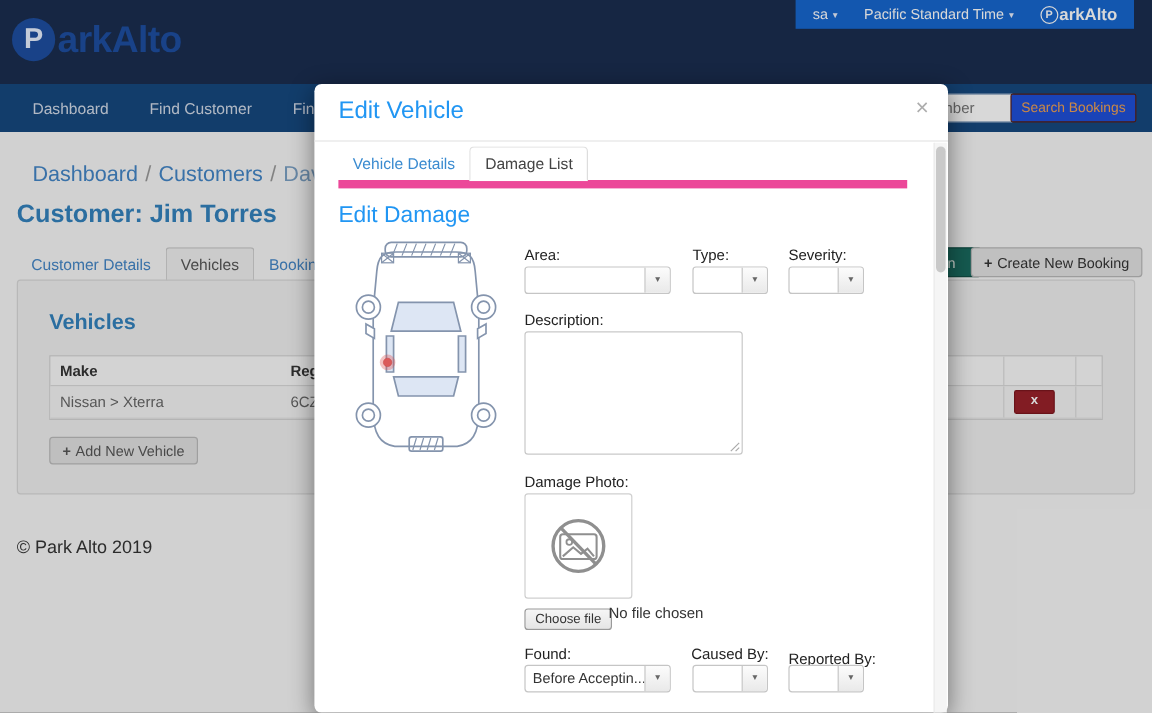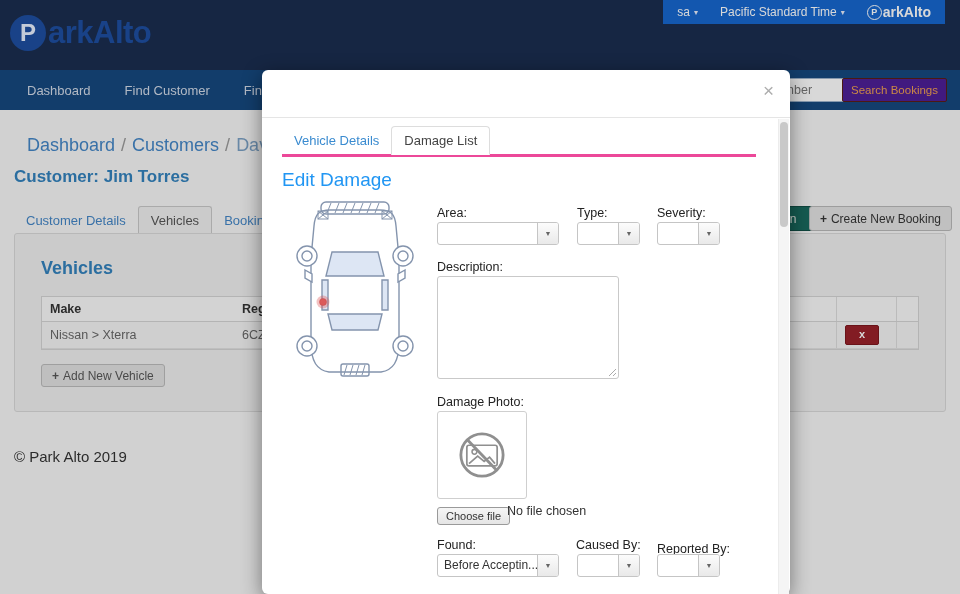--- a/index.html
+++ b/index.html
@@ -15,27 +15,27 @@
   .topbar-item{color:#fff;font-size:12px;display:flex;align-items:center;gap:4px;cursor:pointer;}
   .caret{font-size:8px;color:#e8eefc;}
   .minilogo{display:flex;align-items:center;color:#fff;}
   .minilogo-circle{width:15px;height:15px;border-radius:50%;border:1.5px solid #fff;font-size:9px;font-weight:bold;display:flex;align-items:center;justify-content:center;}
   .minilogo-text{font-size:14px;font-weight:bold;margin-left:1px;}
 
   .main-nav{position:absolute;top:70px;left:0;right:0;height:40px;background:#14477e;}
   .nav-items{display:flex;align-items:center;height:40px;padding-left:27px;gap:34px;}
   .nav-link{font-size:13px;color:#d2dbe8;text-decoration:none;cursor:pointer;white-space:nowrap;}
   .nav-search-input{position:absolute;right:115px;top:8px;width:133px;height:24px;border:1px solid #9db3cc;border-radius:2px;font-size:12.5px;padding:0 6px;color:#444;background:#fff;}
-  .nav-search-btn{position:absolute;right:13px;top:8px;height:24px;padding:0 8px;background:#4c1d95;border:1px solid #571c15;border-radius:2px;color:#f0a050;font-size:11.5px;cursor:pointer;}
+  .nav-search-btn{position:absolute;right:13px;top:8px;height:24px;padding:0 8px;background:#1d4ed8;border:1px solid #571c15;border-radius:2px;color:#f0a050;font-size:11.5px;cursor:pointer;}
 
   .breadcrumb{position:absolute;left:27px;top:135px;font-size:18px;}
   .crumb{color:#4285c6;text-decoration:none;cursor:pointer;}
   .crumb-sep{color:#999;margin:0 6px;}
   .crumb-current{color:#7aa0c4;}
-  .page-title{position:absolute;left:14px;top:167px;font-size:17px;font-weight:600;color:#3181bd;}
+  .page-title{position:absolute;left:14px;top:167px;font-size:21px;font-weight:600;color:#3181bd;}
 
   .page-tabs{position:absolute;left:14px;top:206px;display:flex;align-items:flex-end;height:28px;}
   .ptab{font-size:13px;padding:6px 12px;color:#4285c6;cursor:pointer;}
   .ptab.active{background:#f0f0f0;border:1px solid #c9c9c9;border-bottom:1px solid #f0f0f0;border-radius:3px 3px 0 0;color:#555;margin-bottom:-1px;}
   .btn-checkin{position:absolute;right:142px;top:206px;width:130px;height:25px;background:#17695e;border:1px solid #104f46;border-radius:3px;color:#e8efe9;font-size:12px;cursor:pointer;}
   .btn-create{position:absolute;right:8px;top:206px;height:25px;padding:0 10px;background:#e3e3e3;border:1px solid #b9b9b9;border-radius:3px;color:#333;font-size:12px;display:flex;align-items:center;gap:4px;cursor:pointer;}
   .plus{font-weight:bold;}
 
   .panel{position:absolute;left:14px;right:14px;top:233px;height:179px;background:#f0f0f0;border:1px solid #d9d9d9;border-radius:3px;}
   .panel-title{position:absolute;left:26px;top:24px;font-size:18px;font-weight:600;color:#3181bd;}
@@ -50,21 +50,21 @@
   .btn-delete{width:34px;height:20px;margin-top:3px;background:#992028;border:1px solid #7c151c;border-radius:2px;color:#fff;font-size:11px;font-weight:bold;line-height:17px;text-align:center;cursor:pointer;}
   .btn-add-vehicle{position:absolute;left:26px;top:130px;height:23px;padding:0 10px;background:#e2e2e2;border:1px solid #bbb;border-radius:3px;color:#555;font-size:12px;display:flex;align-items:center;gap:4px;cursor:pointer;}
   .footer-text{position:absolute;left:14px;top:448px;font-size:15px;color:#333;}
 
   
   .backdrop{position:absolute;inset:0;background:rgba(15,15,15,0.16);z-index:5;}
   .modal{position:absolute;left:262px;top:70px;width:528px;height:524px;background:#fff;border-radius:6px;box-shadow:0 5px 20px rgba(0,0,0,0.45);z-index:10;}
   .modal-header{position:absolute;top:0;left:0;right:0;height:48px;border-bottom:1px solid #e5e5e5;}
   .modal-title{position:absolute;left:20px;top:11px;font-size:20px;font-weight:500;color:#2196f3;}
   .modal-close{position:absolute;right:16px;top:10px;font-size:19px;color:#adadad;cursor:pointer;}
-  .modal-tabs{position:absolute;left:20px;right:34px;top:60px;height:27px;display:flex;align-items:flex-end;border-bottom:3px solid #ec4899;}
+  .modal-tabs{position:absolute;left:20px;right:34px;top:60px;height:27px;display:flex;align-items:flex-end;border-bottom:7px solid #ec4899;}
   .mtab{font-size:13px;padding:6px 12px;color:#3a8bd0;cursor:pointer;}
   .mtab.active{border:1px solid #ddd;border-bottom:1px solid #fff;background:#fff;color:#444;border-radius:4px 4px 0 0;margin-bottom:-1px;}
   .damage-heading{position:absolute;left:20px;top:99px;font-size:19px;font-weight:500;color:#2196f3;}
   .car-svg{position:absolute;left:23px;top:126px;cursor:crosshair;}
 
   .fld-label{position:absolute;font-size:12.5px;color:#222;}
   .kdrop{position:absolute;height:23px;border:1px solid #c5c5c5;border-radius:3px;background:#fff;display:flex;overflow:hidden;cursor:pointer;}
   .kdrop-value{flex:1;font-size:12px;color:#333;line-height:21px;padding:0 6px;white-space:nowrap;overflow:hidden;}
   .kdrop-btn{width:21px;border-left:1px solid #c5c5c5;background:linear-gradient(#fcfcfc,#e9e9e9);display:flex;align-items:center;justify-content:center;}
   .kcaret{font-size:7px;color:#666;}
@@ -159,20 +159,21 @@
       </button>
     </section>
 
     <div class="footer-text">© Park Alto 2019</div>
   </div>
 
   <div class="backdrop"></div>
 
   <div class="modal">
     <div class="modal-header">
+      <div class="modal-title">Edit Vehicle</div>
       <div class="modal-close">×</div>
     </div>
 
     <div class="modal-tabs">
       <span class="mtab">Vehicle Details</span>
       <span class="mtab active">Damage List</span>
     </div>
 
     <div class="damage-heading">Edit Damage</div>
 

